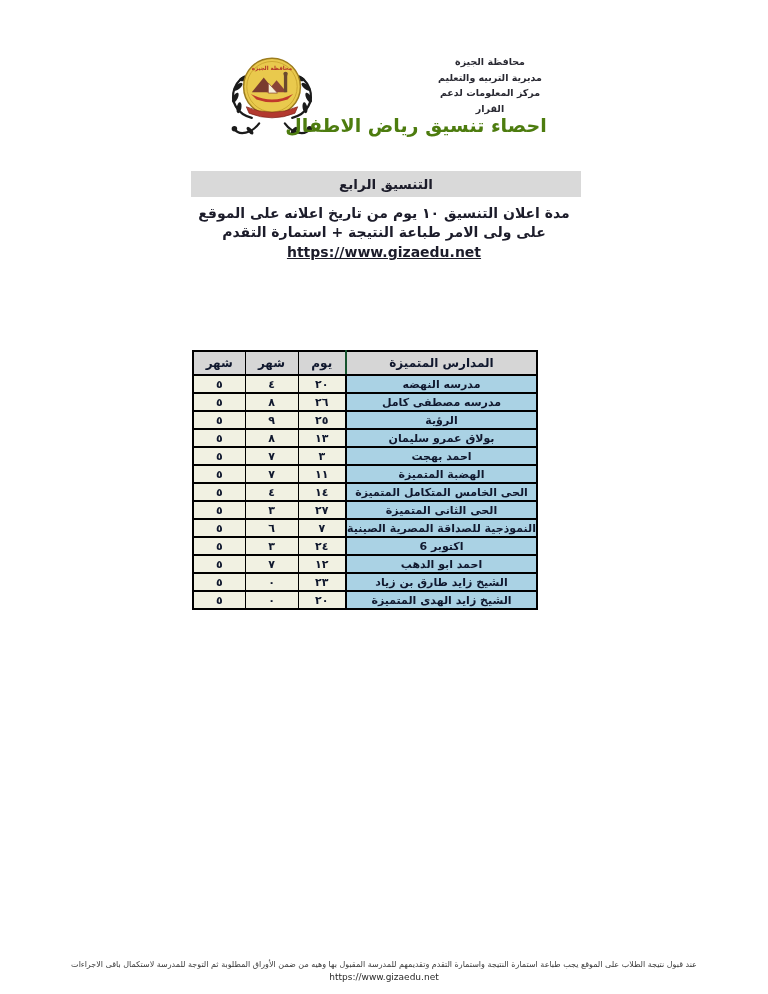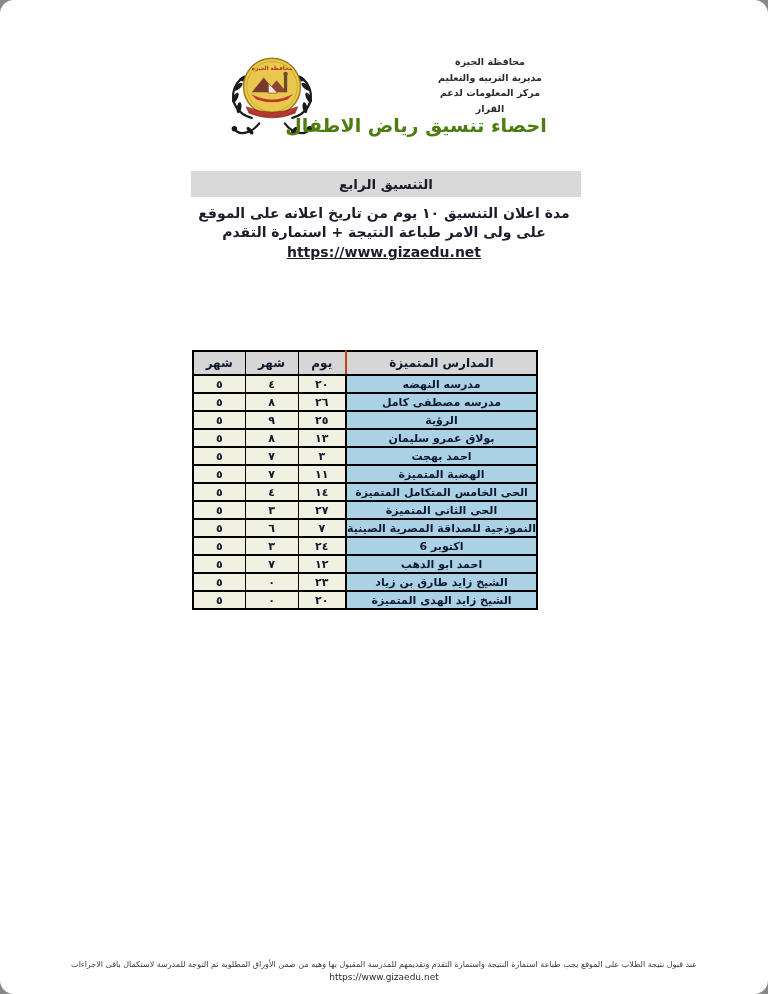--- a/index.html
+++ b/index.html
@@ -9,21 +9,21 @@
     --num-bg:#f1f1e2;
     --ink:#141428;
     --gold:#e9c94d;
     --gold-ring:#9c7c1e;
     --logo-red:#b23227;
   }
   *{box-sizing:border-box;margin:0;padding:0;}
   body{background:#888;font-family:"DejaVu Sans",sans-serif;}
   .page{
     position:relative;width:768px;height:994px;background:#ffffff;
-    margin:0 auto;overflow:hidden;direction:rtl;color:var(--ink);border-radius:14px;
+    margin:0 auto;overflow:hidden;direction:rtl;color:var(--ink);
   }
   
   .org-block{
     position:absolute;top:54px;left:425px;width:130px;
     text-align:center;font-size:9.5px;font-weight:bold;line-height:15.5px;color:#2a2a33;
   }
   
   .logo{position:absolute;top:50px;left:226px;width:92px;height:88px;}
   .logo svg{width:100%;height:100%;}
   
@@ -50,21 +50,21 @@
     border-collapse:collapse;table-layout:fixed;direction:rtl;
     font-weight:bold;color:#10182e;
   }
   th,td{border:1px solid #000;text-align:center;vertical-align:middle;overflow:hidden;white-space:nowrap;}
   table{border:2px solid #000;}
   thead th{
     height:24px;background:var(--header-bg);font-size:12px;border-bottom:2px solid #000;
   }
   tbody td{height:18px;font-size:11px;border-top:2px solid #000;}
   td.school{background:var(--school-bg);width:187px;border-left:2px solid #000;}
-  th.school-h{width:187px;border-left:2px solid #c2410c;}
+  th.school-h{width:187px;border-left:2px solid #14532d;}
   td.cell-num{background:var(--num-bg);}
   col.c-day{width:48px;} col.c-m1{width:53px;} col.c-m2{width:52px;}
   
   .footer{
     position:absolute;top:959px;left:0;width:100%;text-align:center;
     font-size:8px;color:#3a3a3a;line-height:12px;
   }
   .footer .f-link{font-size:9px;color:#2a2a2a;direction:ltr;}
 </style>
 </head>

